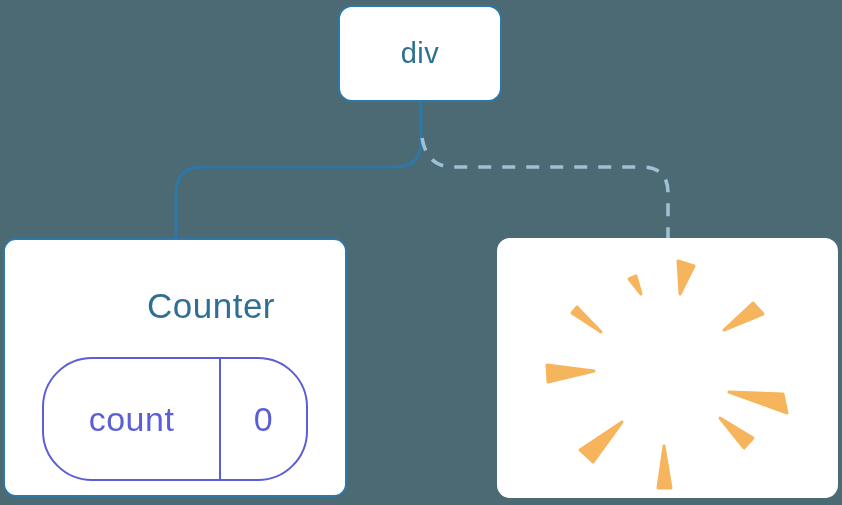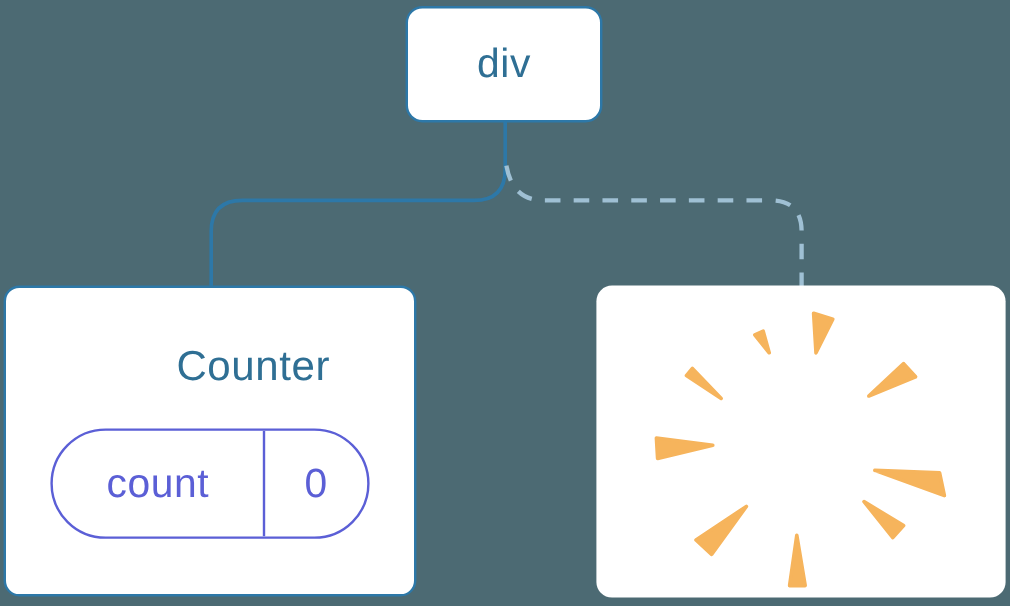--- a/index.html
+++ b/index.html
@@ -42,21 +42,21 @@
     left: 338px; top: 5px;
     width: 164px; height: 97px;
     border: 2.5px solid var(--accent-line, #2D78A8);
     border-radius: 14px;
     display: flex;
     align-items: center;
     justify-content: center;
   }
   .node-root .label {
     color: var(--text-blue, #2F6F94);
-    font-size: 34px;
+    font-size: 29px;
     font-weight: 500;
     letter-spacing: 0.5px;
   }
   .counter-card {
     left: 3px; top: 238px;
     width: 344px; height: 259px;
     border: 2.5px solid var(--accent-line, #2D78A8);
     border-radius: 13px;
   }
   .counter-title {
@@ -66,21 +66,21 @@
     text-align: center;
     color: var(--text-blue, #2F6F94);
     font-size: 35px;
     font-weight: 500;
     letter-spacing: 0.5px;
     margin-left: 36px;
   }
   .state-pill {
     position: absolute;
     left: 37px; top: 117px;
-    width: 266px; height: 92px;
+    width: 266px; height: 124px;
     border: 2px solid var(--state-purple, #5B5FD6);
     border-radius: 50px;
     display: flex;
     box-sizing: border-box;
     overflow: hidden;
   }
   .pill-cell {
     display: flex;
     align-items: center;
     justify-content: center;

